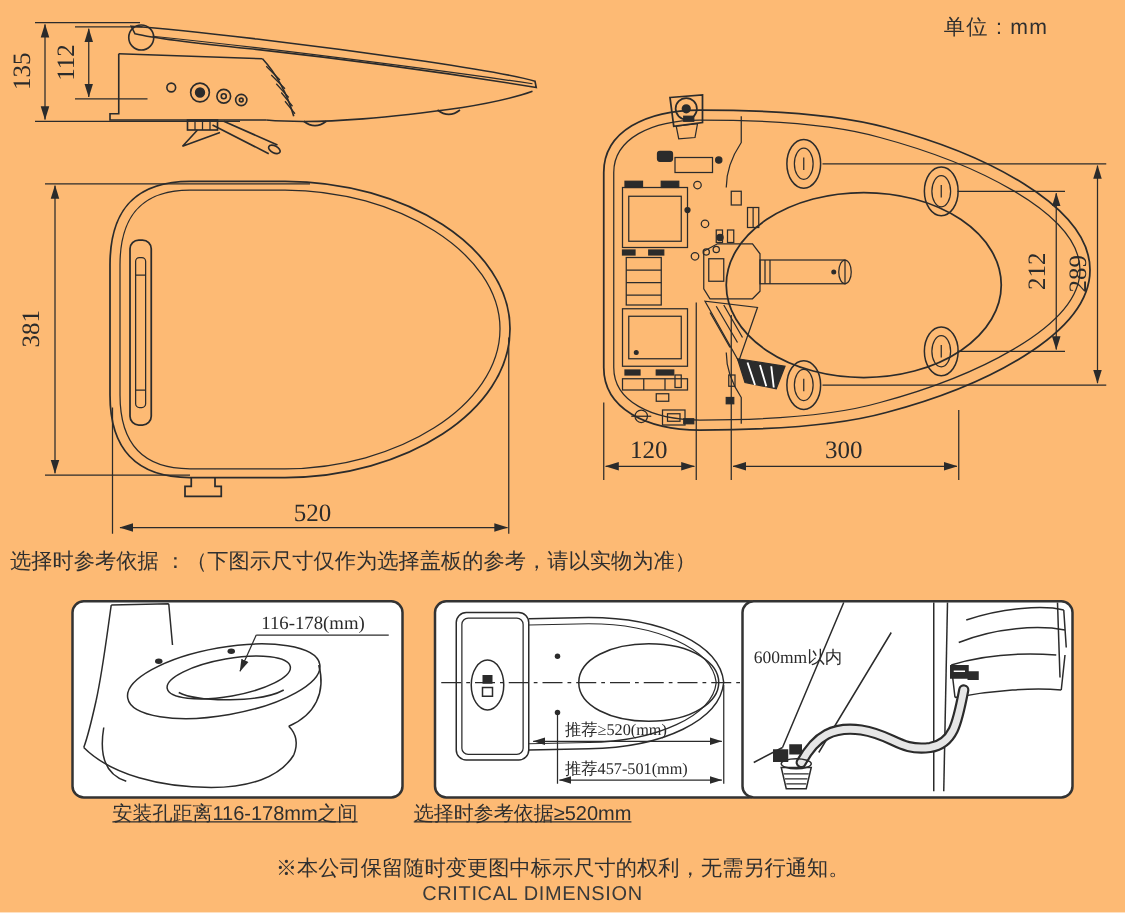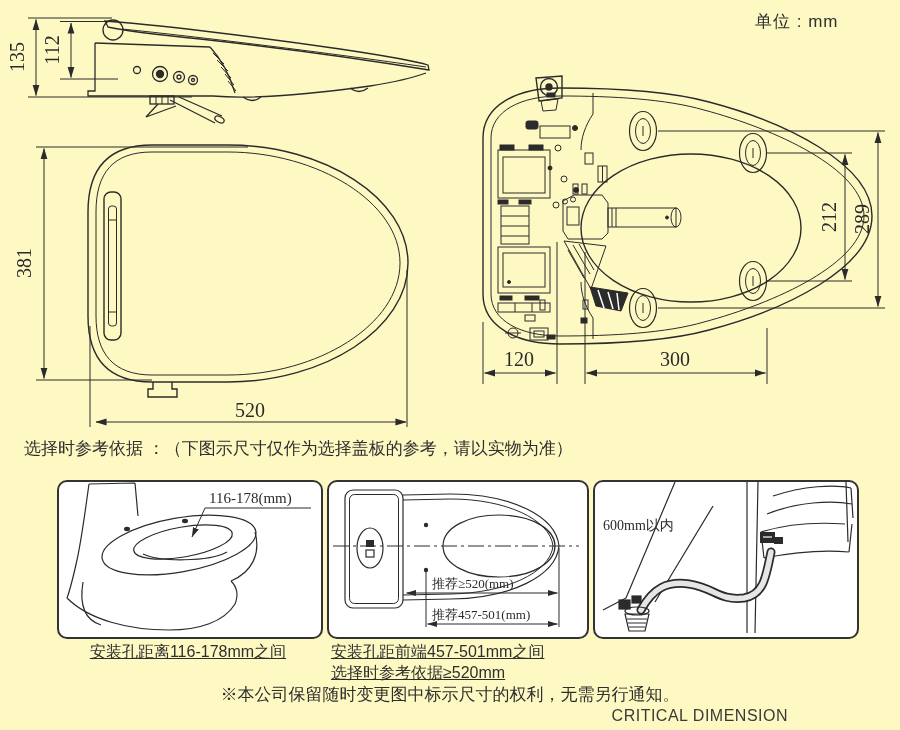--- a/index.html
+++ b/index.html
@@ -1,31 +1,31 @@
 <!DOCTYPE html>
 <html><head>
 <meta charset="utf-8">
 <style>
   html,body{margin:0;padding:0;background:#fff;}
-  .canvas{position:relative;width:900px;height:730px;background:#fef9c3;overflow:hidden;
+  .canvas{position:relative;width:900px;height:730px;background:#fdba74;overflow:hidden;
           font-family:"Liberation Sans",sans-serif;color:#2f2f2f;}
   .abs{position:absolute;}
   svg{display:block;overflow:visible;}
   svg text{font-family:"Liberation Serif",serif;fill:#2b2b2b;}
   .dim{font-size:20px;}
   .plabel{font-size:15px;}
   .plabel2{font-size:13px;}
   .unit-label{left:755px;top:10px;font-size:17px;letter-spacing:1px;white-space:nowrap;}
-  .ref-note{left:24px;top:437px;font-size:17px;white-space:nowrap;}
+  .ref-note{left:8px;top:437px;font-size:17px;white-space:nowrap;}
   .panel{position:absolute;border:2px solid #333;border-radius:10px;background:#fff;text-decoration:underline;}
   .caption{position:absolute;font-size:16px;line-height:21px;white-space:nowrap;text-decoration:underline;}
   .cap-center{text-align:center;}
   .footer-note{left:0;width:900px;top:683px;text-align:center;font-size:17px;}
-  .footer-title{left:0;width:788px;top:707px;text-align:right;font-size:16px;letter-spacing:.5px;color:#3a3a3a;
-                font-family:"Liberation Sans",sans-serif;}
+  .footer-title{left:0;width:788px;top:707px;text-align:center;font-size:16px;letter-spacing:.5px;color:#3a3a3a;
+                font-family:"Liberation Sans",sans-serif;padding-left:32px;}
 </style>
 </head>
 <body>
 
 <div class="canvas">
 
   <div class="abs unit-label">单位 : mm</div>
 
   <svg class="abs" style="left:0;top:0" width="460" height="135" viewBox="0 0 460 135">
     <defs>
@@ -220,21 +220,21 @@
         <ellipse cx="126" cy="39" rx="3" ry="2.2" fill="#2b2b2b" stroke="none"></ellipse>
       </g>
       <g stroke="#2b2b2b" stroke-width="1" fill="none">
         <line x1="146" y1="26" x2="252" y2="26"></line>
         <line x1="146" y1="26" x2="133" y2="55" marker-end="url(#arr-p1)"></line>
       </g>
       <text class="plabel" x="150" y="21">116-178(mm)</text>
     </svg>
   </div>
 
-  <div class="panel" style="left:327px;top:480px;width:258px;height:155px">
+  <div class="panel" style="left:347px;top:480px;width:258px;height:155px">
     <svg width="254" height="151" viewBox="0 0 254 151">
       <defs>
         <marker id="arr-p2" viewBox="0 0 10 8" refX="9.6" refY="4" markerWidth="10" markerHeight="8" orient="auto-start-reverse" markerUnits="userSpaceOnUse">
           <path d="M0,0.9 L10,4 L0,7.1 Z" fill="#2b2b2b"></path>
         </marker>
       </defs>
       <g stroke="#2b2b2b" fill="none" stroke-width="1.2">
         <rect x="16" y="8" width="58" height="118" rx="8"></rect>
         <rect x="20.5" y="12.5" width="49" height="109" rx="5" stroke-width="1"></rect>
         <ellipse cx="41" cy="66" rx="13" ry="20"></ellipse>
@@ -285,20 +285,19 @@
         <rect x="165" y="50" width="15" height="11" fill="#2b2b2b"></rect>
         <rect x="179" y="55" width="9" height="7" fill="#2b2b2b"></rect>
         <line x1="168" y1="55" x2="177" y2="55" stroke="#fff" stroke-width="1.2"></line>
       </g>
       <text class="plabel2" x="8" y="48" style="font-size:14px">600mm以内</text>
     </svg>
   </div>
 
   <div class="caption cap-center" style="left:57px;top:641px;width:262px">安装孔距离116-178mm之间</div>
   <div class="caption" style="left:331px;top:641px;width:262px">
-    <div>安装孔距前端457-501mm之间</div>
     <div>选择时参考依据≥520mm</div>
   </div>
 
   <div class="abs footer-note">※本公司保留随时变更图中标示尺寸的权利，无需另行通知。</div>
   <div class="abs footer-title">CRITICAL DIMENSION</div>
 
 </div>
 
 </body></html>

